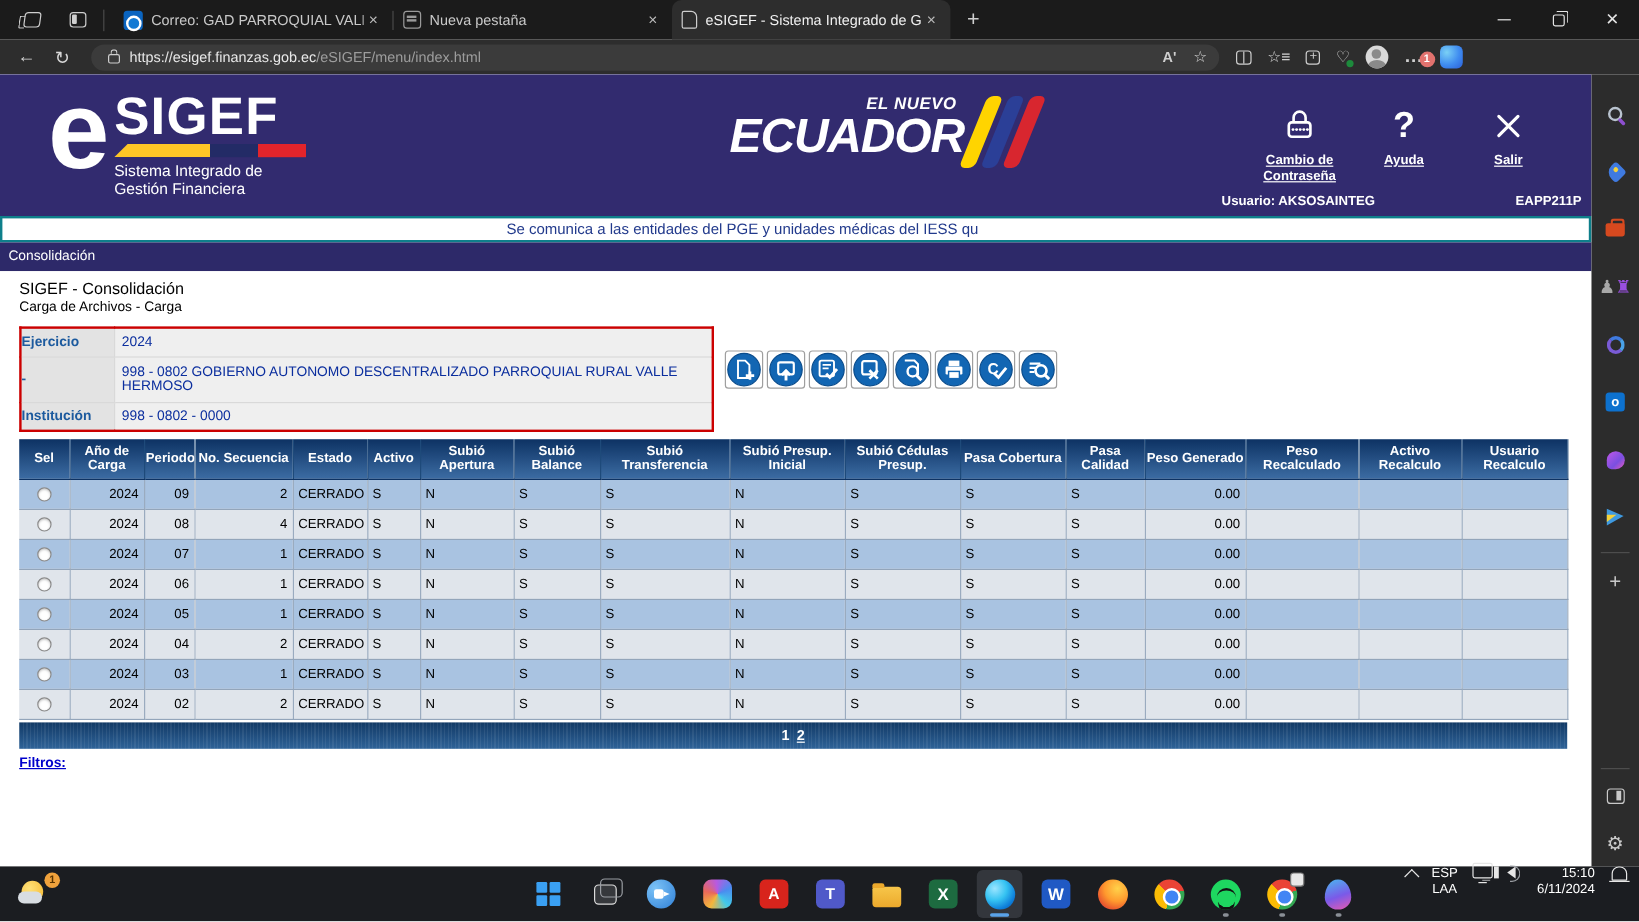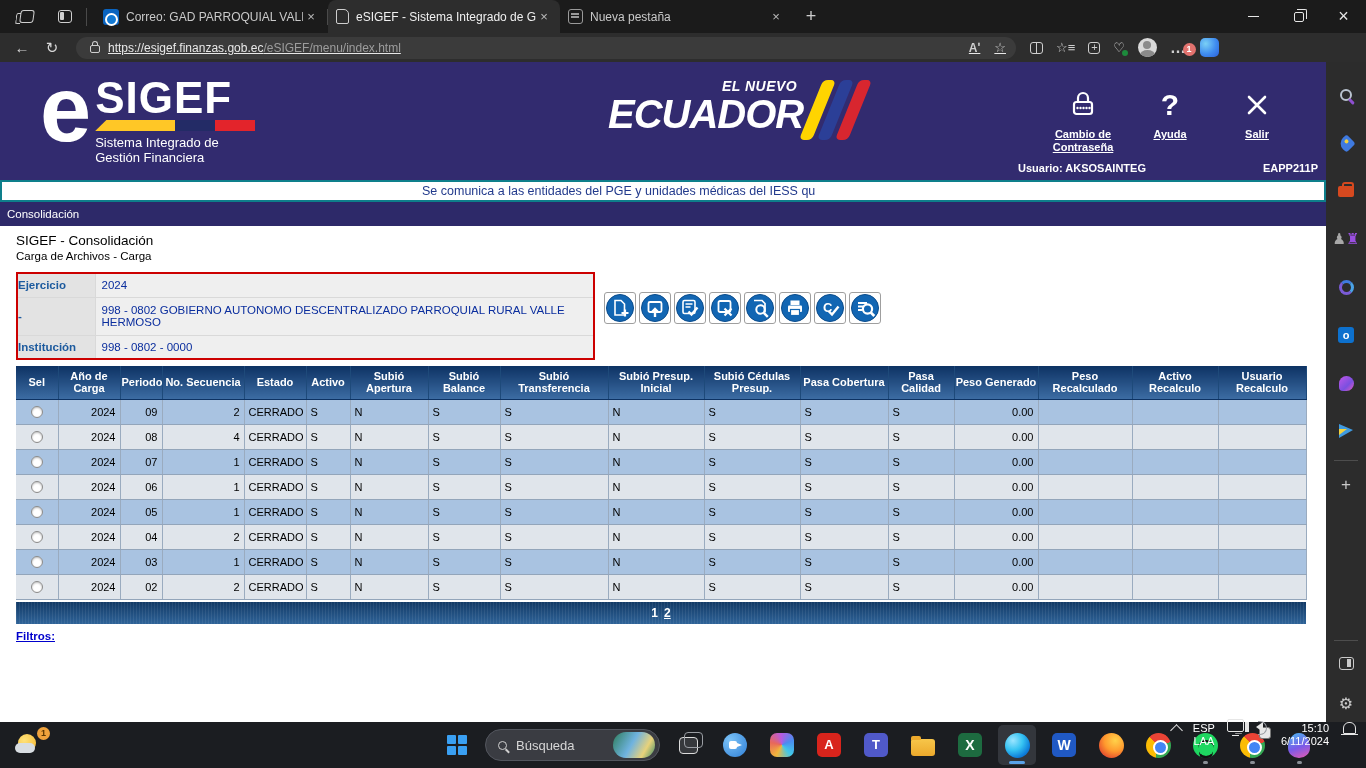--- a/index.html
+++ b/index.html
@@ -29,21 +29,21 @@
   .newtab-btn:before { content:"+"; }
   .win-controls { position:absolute; right:0; top:0; height:33px; display:flex; }
   .win-btn { width:45px; height:33px; display:flex; align-items:center; justify-content:center; color:#e6e6e6; }
   .glyph-min { width:11px; height:1.5px; background:#e6e6e6; }
   .glyph-max { width:10px; height:10px; border:1.2px solid #e6e6e6; border-radius:2px; position:relative; }
   .glyph-max:before { content:""; position:absolute; left:2px; top:-4px; width:9px; height:9px; border-top:1.2px solid #e6e6e6; border-right:1.2px solid #e6e6e6; border-radius:0 2px 0 0; }
   .glyph-close:before { content:"\00D7"; font-size:18px; }
 
   .toolbar { position:absolute; top:33px; left:0; width:1366px; height:29px; background:#2d2d2d; display:flex; align-items:center; }
   .nav-btn { width:28px; height:24px; margin-left:8px; color:#d6d6d6; font-size:15px; display:flex; align-items:center; justify-content:center; }
-  .addr { margin-left:10px; width:940px; height:22px; background:#3b3b3b; border-radius:11px; display:flex; align-items:center; padding:0 10px; color:#e8e8e8; font-size:12px;text-decoration:underline; }
+  .addr { margin-left:10px; width:940px; height:22px; background:#3b3b3b; border-radius:11px; display:flex; align-items:center; padding:0 10px; color:#e8e8e8; font-size:12px; }
   .lock-ico { width:10px; height:8px; border:1.3px solid #cfcfcf; border-radius:2px; position:relative; margin:3px 8px 0 4px; flex:none; }
   .lock-ico:before { content:""; position:absolute; left:1px; top:-5px; width:4px; height:4px; border:1.3px solid #cfcfcf; border-bottom:none; border-radius:3px 3px 0 0; }
   .addr .path { color:#9d9d9d; }
   .addr-right { margin-left:auto; display:flex; align-items:center; gap:14px; color:#cfcfcf; font-size:13px; }
   .toolbar-icons { display:flex; align-items:center; gap:13px; margin-left:14px; color:#cfcfcf; }
   .ico-split { width:13px; height:12px; border:1.3px solid #cfcfcf; border-radius:3px; position:relative; }
   .ico-split:before { content:""; position:absolute; left:5px; top:0; width:1.3px; height:10px; background:#cfcfcf; }
   .ico-fav-list { font-size:13px; }
   .ico-copyadd { width:12px; height:12px; border:1.3px solid #cfcfcf; border-radius:3px; position:relative; }
   .ico-copyadd:before { content:"+"; position:absolute; left:2px; top:-2px; font-size:11px; }
@@ -203,28 +203,28 @@
     <div class="tb-icon" style="margin-left:12px">
         <span class="vt-icon"></span>
       </div>
     <div class="tb-sep"></div>
     <div class="tab">
       <span class="fav-outlook"></span>
       <span class="title">Correo: GAD PARROQUIAL VALLE</span>
       <span class="close"></span>
     </div>
     <div class="tab-divider"></div>
+    <div class="tab">
+      <span class="fav-note"></span>
+      <span class="title">Nueva pestaña</span>
+      <span class="close"></span>
+    </div>
     <div class="tab active">
       <span class="fav-page"></span>
       <span class="title">eSIGEF - Sistema Integrado de G</span>
-      <span class="close"></span>
-    </div>
-    <div class="tab">
-      <span class="fav-note"></span>
-      <span class="title">Nueva pestaña</span>
       <span class="close"></span>
     </div>
     <div class="newtab-btn"></div>
     <div class="win-controls">
       <div class="win-btn">
           <span class="glyph-min"></span>
         </div>
       <div class="win-btn">
           <span class="glyph-max"></span>
         </div>
@@ -659,25 +659,20 @@
     </div>
     <div class="tb-center">
       <div class="app">
           <span class="start-ico">
             <i></i>
             <i></i>
             <i></i>
             <i></i>
           </span>
         </div>
-      <div class="search-pill">
-        <span class="mag2"></span>
-        <span>Búsqueda</span>
-        <span class="search-art"></span>
-      </div>
       <div class="app">
           <span class="taskview"></span>
         </div>
       <div class="app">
           <span class="chat-ico"></span>
         </div>
       <div class="app">
           <span class="copilot2"></span>
         </div>
       <div class="app">

